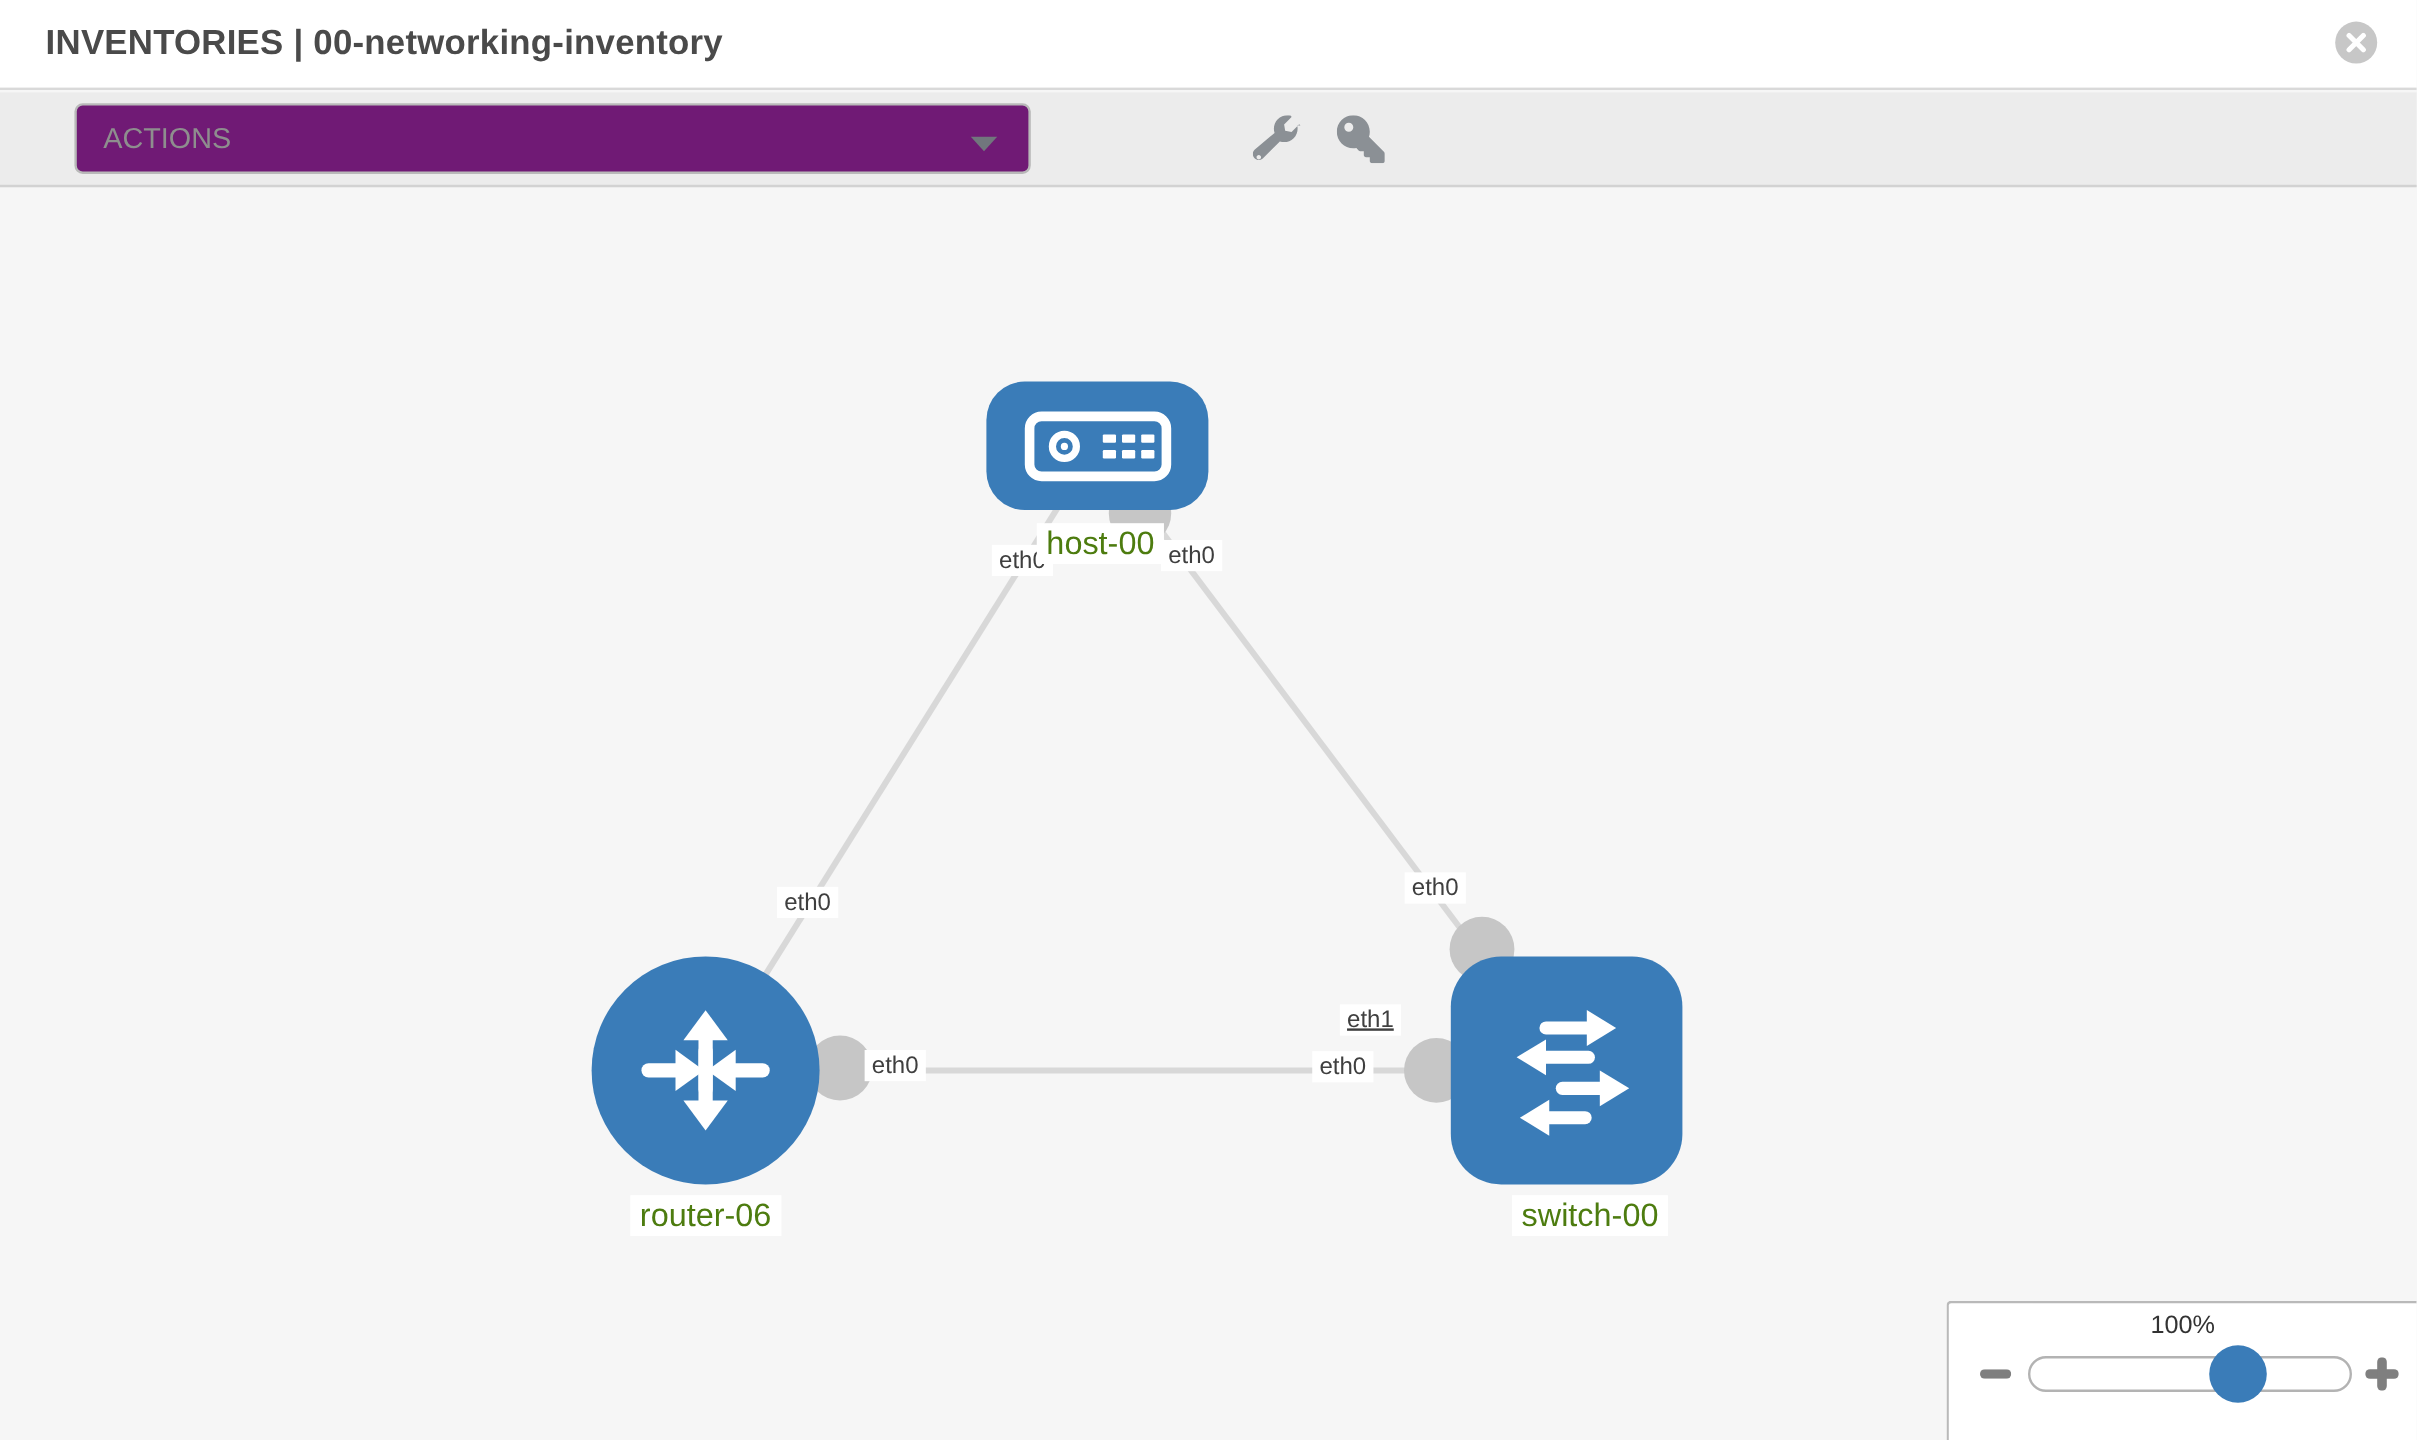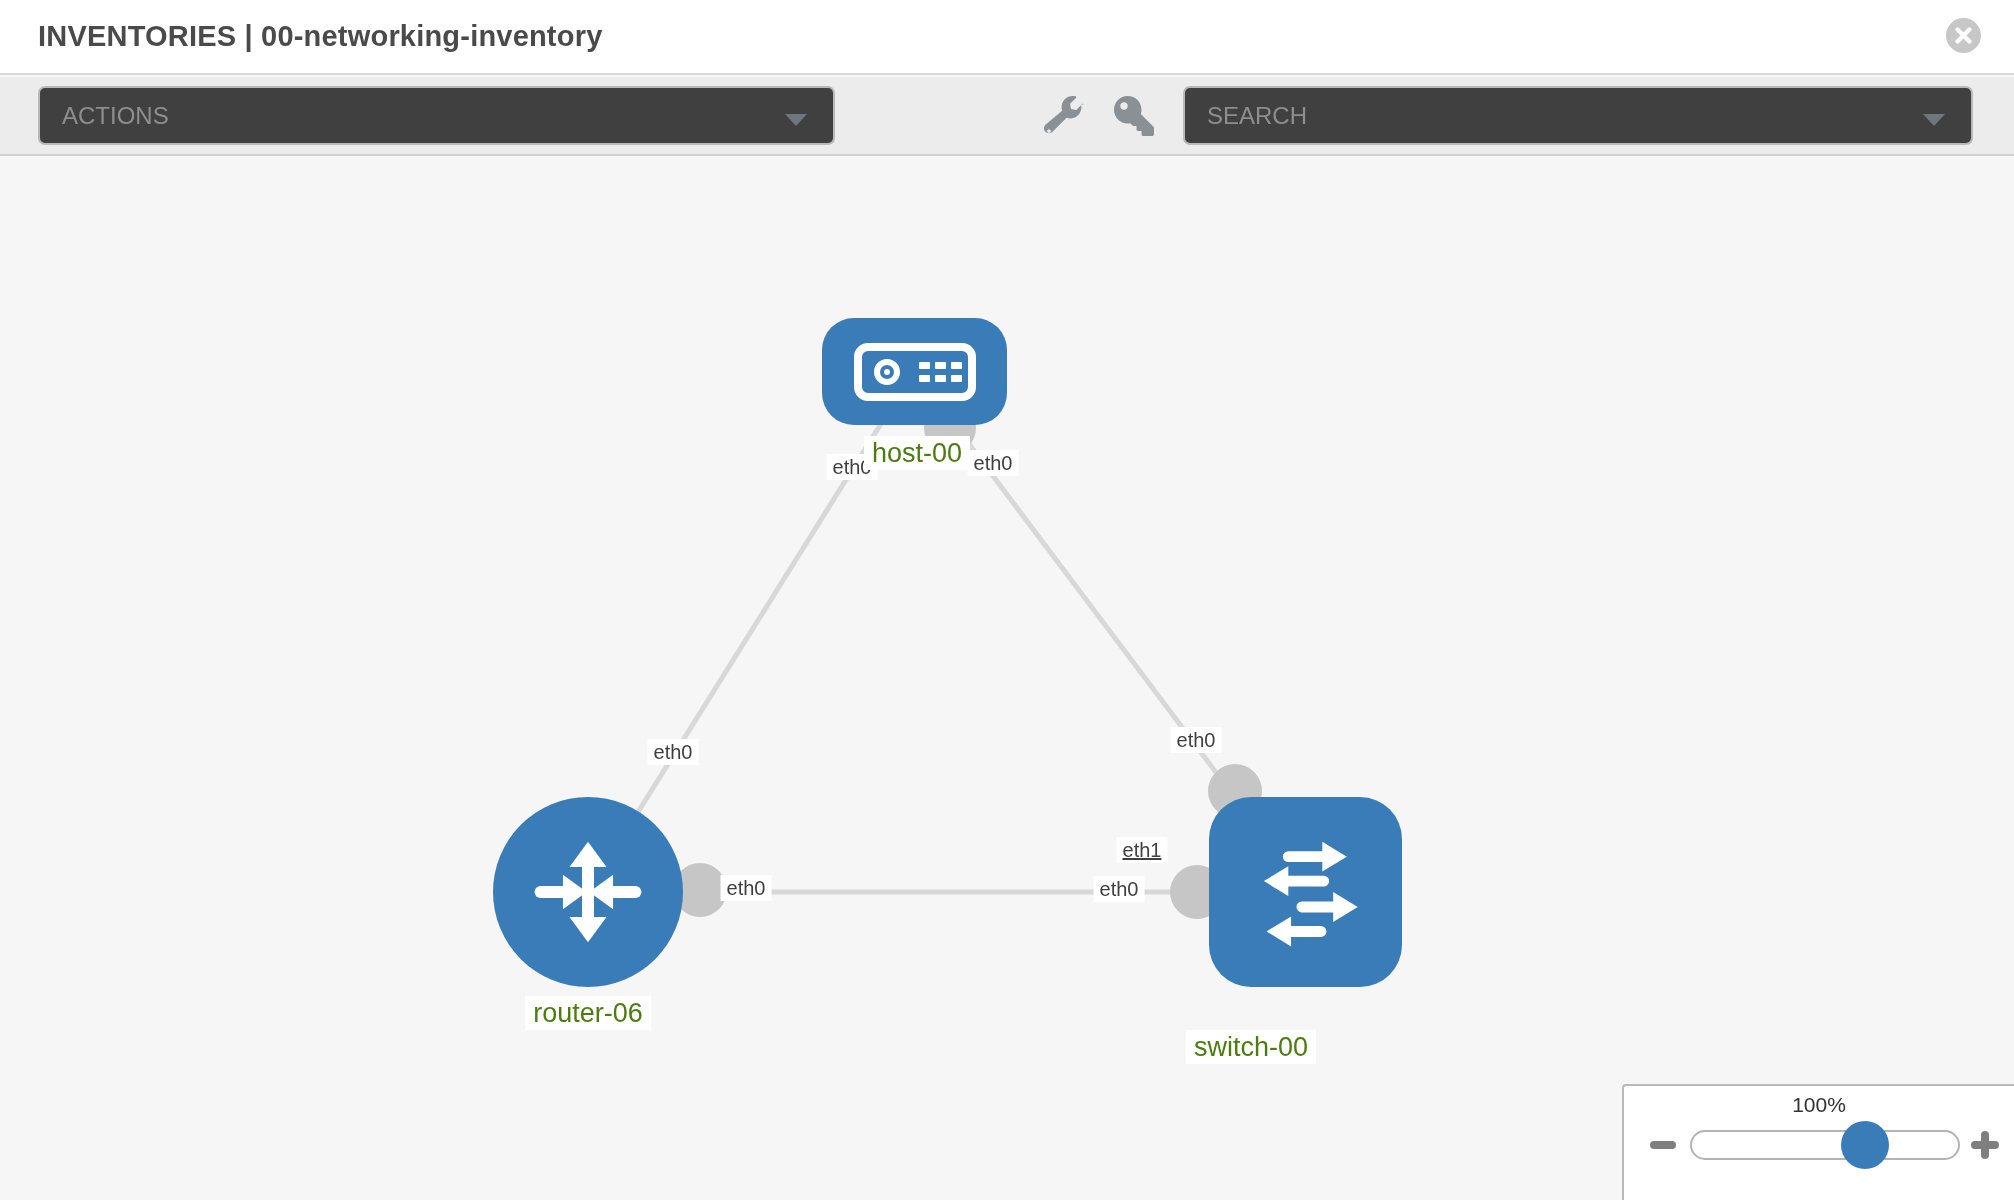--- a/index.html
+++ b/index.html
@@ -7,21 +7,21 @@
   body { font-family:"Liberation Sans","DejaVu Sans",sans-serif; background:#f6f6f6; }
   #app { position:relative; width:2014px; height:1200px; overflow:hidden; background:#f6f6f6; }
 
   
   .header { position:absolute; left:0; top:0; width:2014px; height:75px; background:#ffffff; border-bottom:2px solid #d9d9d9; }
   .page-title { position:absolute; left:38px; top:20px; font-size:29px; font-weight:bold; color:#4a4a4a; letter-spacing:.2px; }
   .close-btn { position:absolute; left:1946px; top:18px; width:35px; height:35px; border-radius:50%; background:#c7c7c7; cursor:pointer; display:flex; align-items:center; justify-content:center; }
 
   
   .toolbar { position:absolute; left:0; top:77px; width:2014px; height:79px; background:#ececec; border-bottom:2px solid #d2d2d2; }
-  .combo { position:absolute; top:9px; height:59px; background:#404040; border:2px solid #b9b9b9; border-radius:7px; display:flex; align-items:center; padding:14px 22px; font-size:24px; color:#8e8e8e; cursor:pointer; }
+  .combo { position:absolute; top:9px; height:59px; background:#701a75; border:2px solid #b9b9b9; border-radius:7px; display:flex; align-items:center; padding:14px 22px; font-size:24px; color:#8e8e8e; cursor:pointer;margin-left:24px; }
   .combo.actions { left:38px;  width:797px; }
   .combo.search  { left:1183px; width:790px; }
   .caret { position:absolute; right:26px; top:26px; width:0; height:0; border-left:11px solid transparent; border-right:11px solid transparent; border-top:12px solid #71767d; }
   .tool-icon { position:absolute; top:19px; width:40px; height:40px; cursor:pointer; }
   .tool-icon svg { width:100%; height:100%; fill:#8b9095; }
   .tool-icon.wrench { left:1044px; }
   .tool-icon.key    { left:1114px; }
 
   
   .canvas { position:absolute; left:0; top:157px; width:2014px; height:1043px; background:#f6f6f6; }
@@ -74,24 +74,20 @@
       </svg>
     </div>
     <div class="tool-icon key">
       <svg viewBox="0 0 512 512">
         <g transform="translate(512,0) scale(-1,1)">
           <path d="M512 176.001C512 273.203 433.202 352 336 352c-11.22 0-22.19-1.062-32.827-3.069l-24.012 27.014A23.999 23.999 0 0 1 261.223 384H224v40c0 13.255-10.745 24-24 24h-40v40c0 13.255-10.745 24-24 24H24c-13.255 0-24-10.745-24-24v-78.059c0-6.365 2.529-12.47 7.029-16.971l161.802-161.802C163.108 213.814 160 195.271 160 176 160 78.798 238.797.001 335.999 0 433.488-.001 512 78.511 512 176.001zM336 128c0 26.51 21.49 48 48 48s48-21.49 48-48-21.49-48-48-48-48 21.49-48 48z"></path>
         </g>
       </svg>
     </div>
 
-    <div class="combo search">
-      <span>SEARCH</span>
-      <span class="caret"></span>
-    </div>
   </div>
 
   <div class="canvas">
 
     <svg class="links" width="2014" height="1043">
       <line x1="588" y1="735" x2="914" y2="214" stroke="#d8d8d8" stroke-width="5"></line>
       <line x1="914" y1="214" x2="1306" y2="735" stroke="#d8d8d8" stroke-width="5"></line>
       <line x1="588" y1="735" x2="1306" y2="735" stroke="#d8d8d8" stroke-width="5"></line>
       <circle cx="950" cy="271" r="26" fill="#c6c6c6"></circle>
       <circle cx="700" cy="733" r="27" fill="#c6c6c6"></circle>
@@ -152,21 +148,21 @@
     <span class="iface-label" style="left:852px;  top:297px;">eth0</span>
     <span class="iface-label" style="left:993px;  top:293px;">eth0</span>
     <span class="iface-label" style="left:673px;  top:582px;">eth0</span>
     <span class="iface-label" style="left:1196px; top:570px;">eth0</span>
     <span class="iface-label" style="left:746px;  top:718px;">eth0</span>
     <span class="iface-label" style="left:1119px; top:719px;">eth0</span>
     <span class="iface-label" style="left:1142px; top:680px;text-decoration:underline;">eth1</span>
 
     <span class="node-label" style="left:917px;  top:279px;">host-00</span>
     <span class="node-label" style="left:588px;  top:839px;">router-06</span>
-    <span class="node-label" style="left:1251px; top:839px;margin-top:34px;">switch-00</span>
+    <span class="node-label" style="left:1325px; top:839px;">switch-00</span>
   </div>
 
   <div class="zoom-panel">
     <div class="zoom-level">100%</div>
     <div class="zoom-btn minus">
       <svg width="26" height="8" viewBox="0 0 26 8">
         <rect x="0" y="0" width="26" height="8" rx="4"></rect>
       </svg>
     </div>
     <div class="zoom-track"></div>

